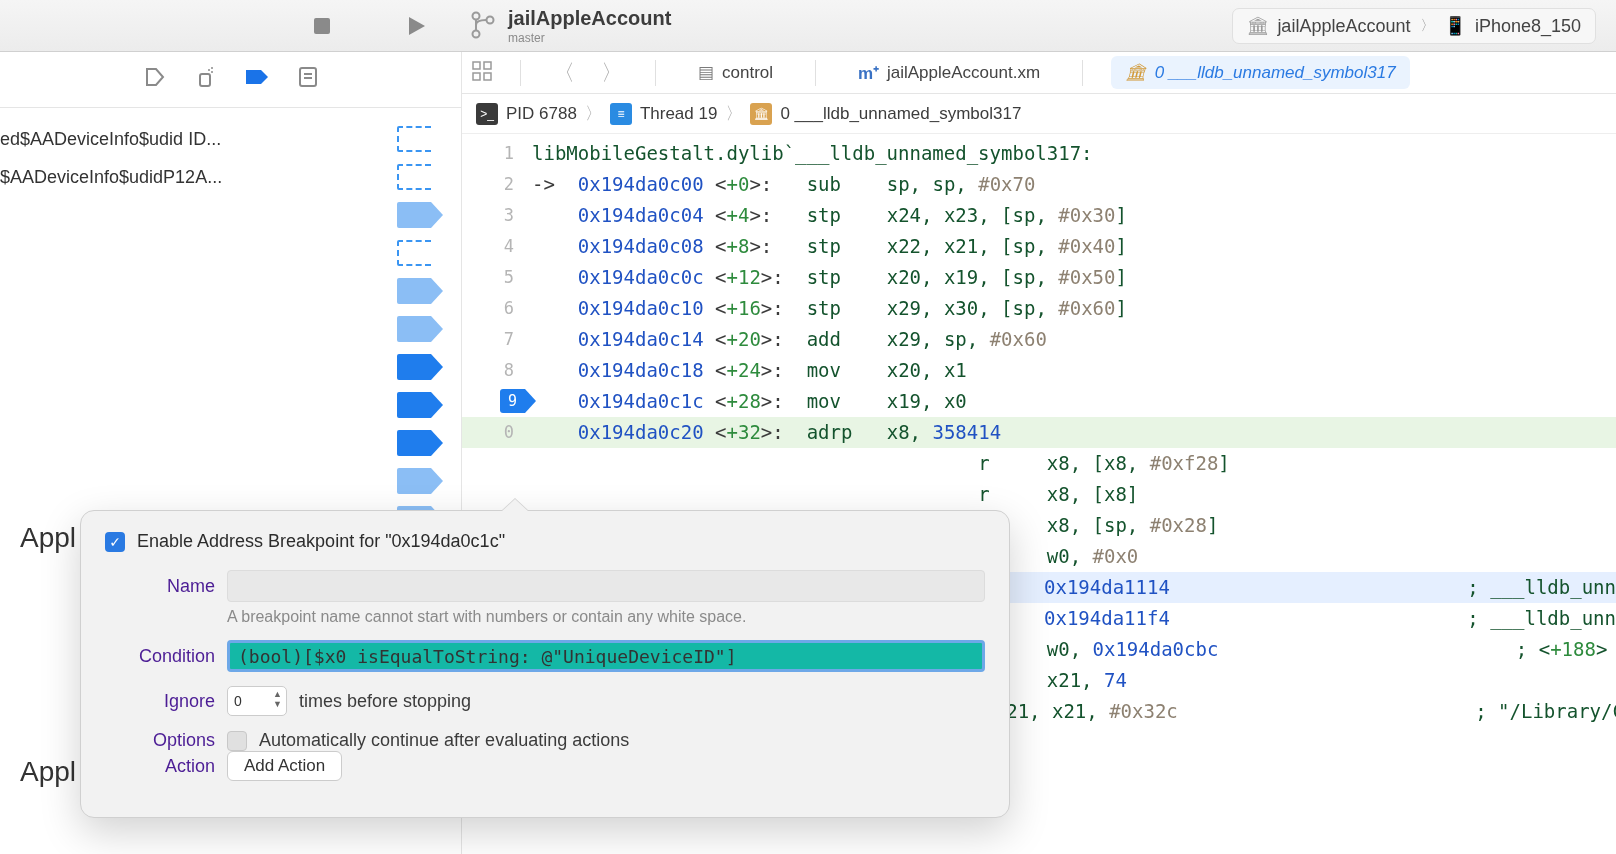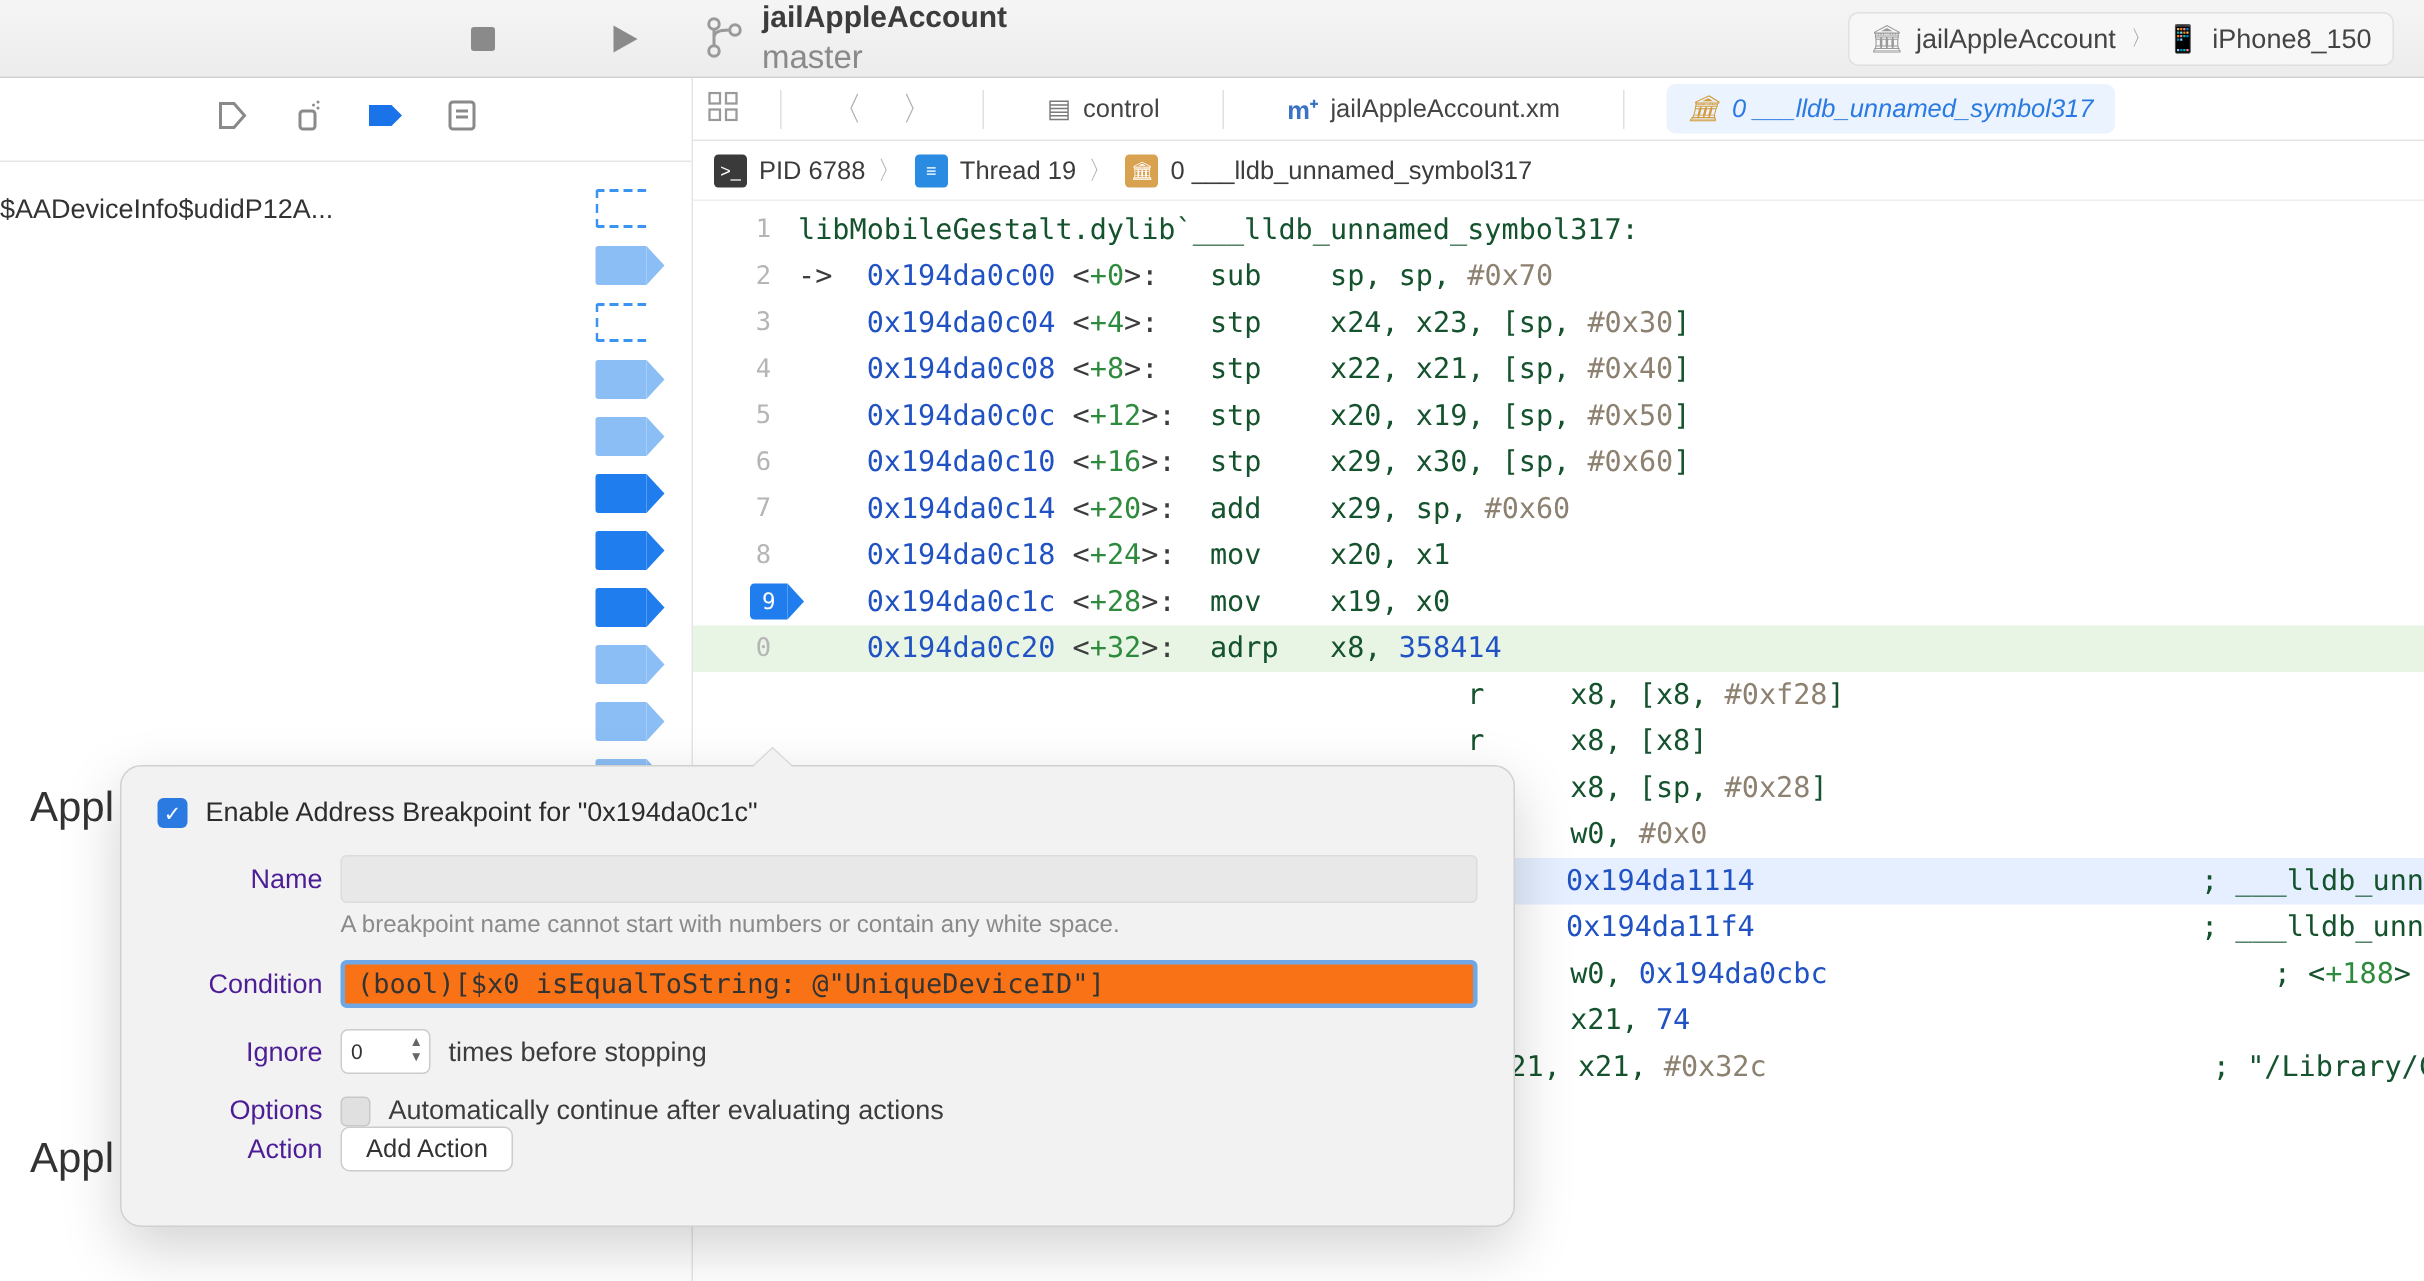--- a/index.html
+++ b/index.html
@@ -8,21 +8,21 @@
 
 .toolbar { height: 52px; background: linear-gradient(#f5f5f5,#ececec); border-bottom: 1px solid #d0d0d0; display: flex; align-items: center; }
 .toolbar .btn { width: 34px; height: 34px; display: flex; align-items: center; justify-content: center; color: #8a8a8a; }
 .toolbar .stop { margin-left: 305px; }
 .toolbar .run { margin-left: 60px; }
 
 
 .proj-header { position: absolute; left: 470px; top: 0; height: 52px; display: flex; align-items: center; }
 .proj-header .branch-icon { color: #9a9a9a; margin-right: 12px; }
 .proj-title { font-size: 20px; font-weight: 700; color: #3c3c3c; }
-.proj-branch { font-size: 22px; color: #8a8a8a; margin-top: 1px; }
+.proj-branch { font-size: 12px; color: #8a8a8a; margin-top: 1px; }
 
 
 .target-bar { position: absolute; right: 20px; top: 8px; height: 36px; background: #f7f7f7; border: 1px solid #e0e0e0; border-radius: 7px; display: flex; align-items: center; padding: 0 14px; gap: 10px; }
 .target-bar .seg { display: flex; align-items: center; gap: 8px; font-size: 18px; color: #444; }
 .target-bar .chev { color: #9a9a9a; }
 
 
 .left-panel { position: absolute; left: 0; top: 52px; width: 462px; bottom: 0; border-right: 1px solid #e5e5e5; background: #fff; }
 .nav-icons { height: 56px; display: flex; align-items: center; gap: 28px; padding-left:  0px; border-bottom: 1px solid #e5e5e5; justify-content: center;}
 .nav-icons .ico { color: #8a8a8a; font-size: 20px; }
@@ -78,21 +78,21 @@
 
 
 .popover{position:absolute;left:80px;top:510px;width:930px;background:#f2f2f2;border:1px solid #d0d0d0;border-radius:14px;box-shadow:0 14px 40px rgba(0,0,0,0.18);padding:20px 24px 22px 24px;z-index:100;}
 .popover::before{content:"";position:absolute;top:-12px;left:420px;border-left:14px solid transparent;border-right:14px solid transparent;border-bottom:13px solid #f2f2f2;filter:drop-shadow(0 -1px 0 #d0d0d0);}
 .pop-row{display:flex;align-items:center;margin-bottom:14px;gap:12px;}
 .pop-row.top{margin-bottom:18px;}
 .pop-label{width:110px;text-align:right;font-size:18px;color:#4c1d95;}
 .pop-check{width:20px;height:20px;background:#2a7ae2;border-radius:4px;display:flex;align-items:center;justify-content:center;color:#fff;font-size:14px;}
 .pop-title{font-size:18px;color:#2c2c2c;}
 .pop-input{flex:1;height:32px;background:#e8e8e8;border:1px solid #dcdcdc;border-radius:4px;padding:0 8px;font-size:16px;}
-.pop-input.focus{border:3px solid #6ea8e8;background:#f97316;font-family:ui-monospace,Menlo,monospace;font-size:18px;color:#333;}
+.pop-input.focus{border:3px solid #6ea8e8;background:#14b8a6;font-family:ui-monospace,Menlo,monospace;font-size:18px;color:#333;}
 .pop-hint{font-size:16px;color:#8a8a8a;margin-left:122px;margin-top:-8px;margin-bottom:14px;}
 .pop-stepper{width:60px;height:30px;background:#fff;border:1px solid #ccc;border-radius:5px;display:flex;align-items:center;padding:0 6px;position:relative;}
 .pop-stepper .arrows{position:absolute;right:4px;top:2px;font-size:9px;color:#666;line-height:10px;display:flex;flex-direction:column;}
 .pop-btn{background:#fff;border:1px solid #ccc;border-radius:6px;padding:4px 16px;font-size:17px;color:#333;}
 .pop-square{width:20px;height:20px;background:#e0e0e0;border:1px solid #c8c8c8;border-radius:4px;}
 
 </style>
 </head>
 <body>
 
@@ -159,20 +159,27 @@
     <span class="ico">
       <svg width="20" height="22">
           <rect x="2" y="2" width="16" height="18" rx="2" fill="none" stroke="#8a8a8a" stroke-width="2"></rect>
           <line x1="6" y1="8" x2="14" y2="8" stroke="#8a8a8a" stroke-width="2"></line>
           <line x1="6" y1="12" x2="14" y2="12" stroke="#8a8a8a" stroke-width="2"></line>
         </svg>
     </span>
   </div>
 
   <div class="bp-list" id="bp-list">
+      <div class="bp-row">
+        <span class="label">ed$AADeviceInfo$udid ID...</span>
+        <span class="tag-shape dashed">
+          <span class="body"></span>
+          <span class="tip"></span>
+        </span>
+      </div>
       <div class="bp-row">
         <span class="label">$AADeviceInfo$udidP12A...</span>
         <span class="tag-shape dashed">
           <span class="body"></span>
           <span class="tip"></span>
         </span>
       </div>
       <div class="bp-row">
         <span class="label"></span>
         <span class="tag-shape light">

